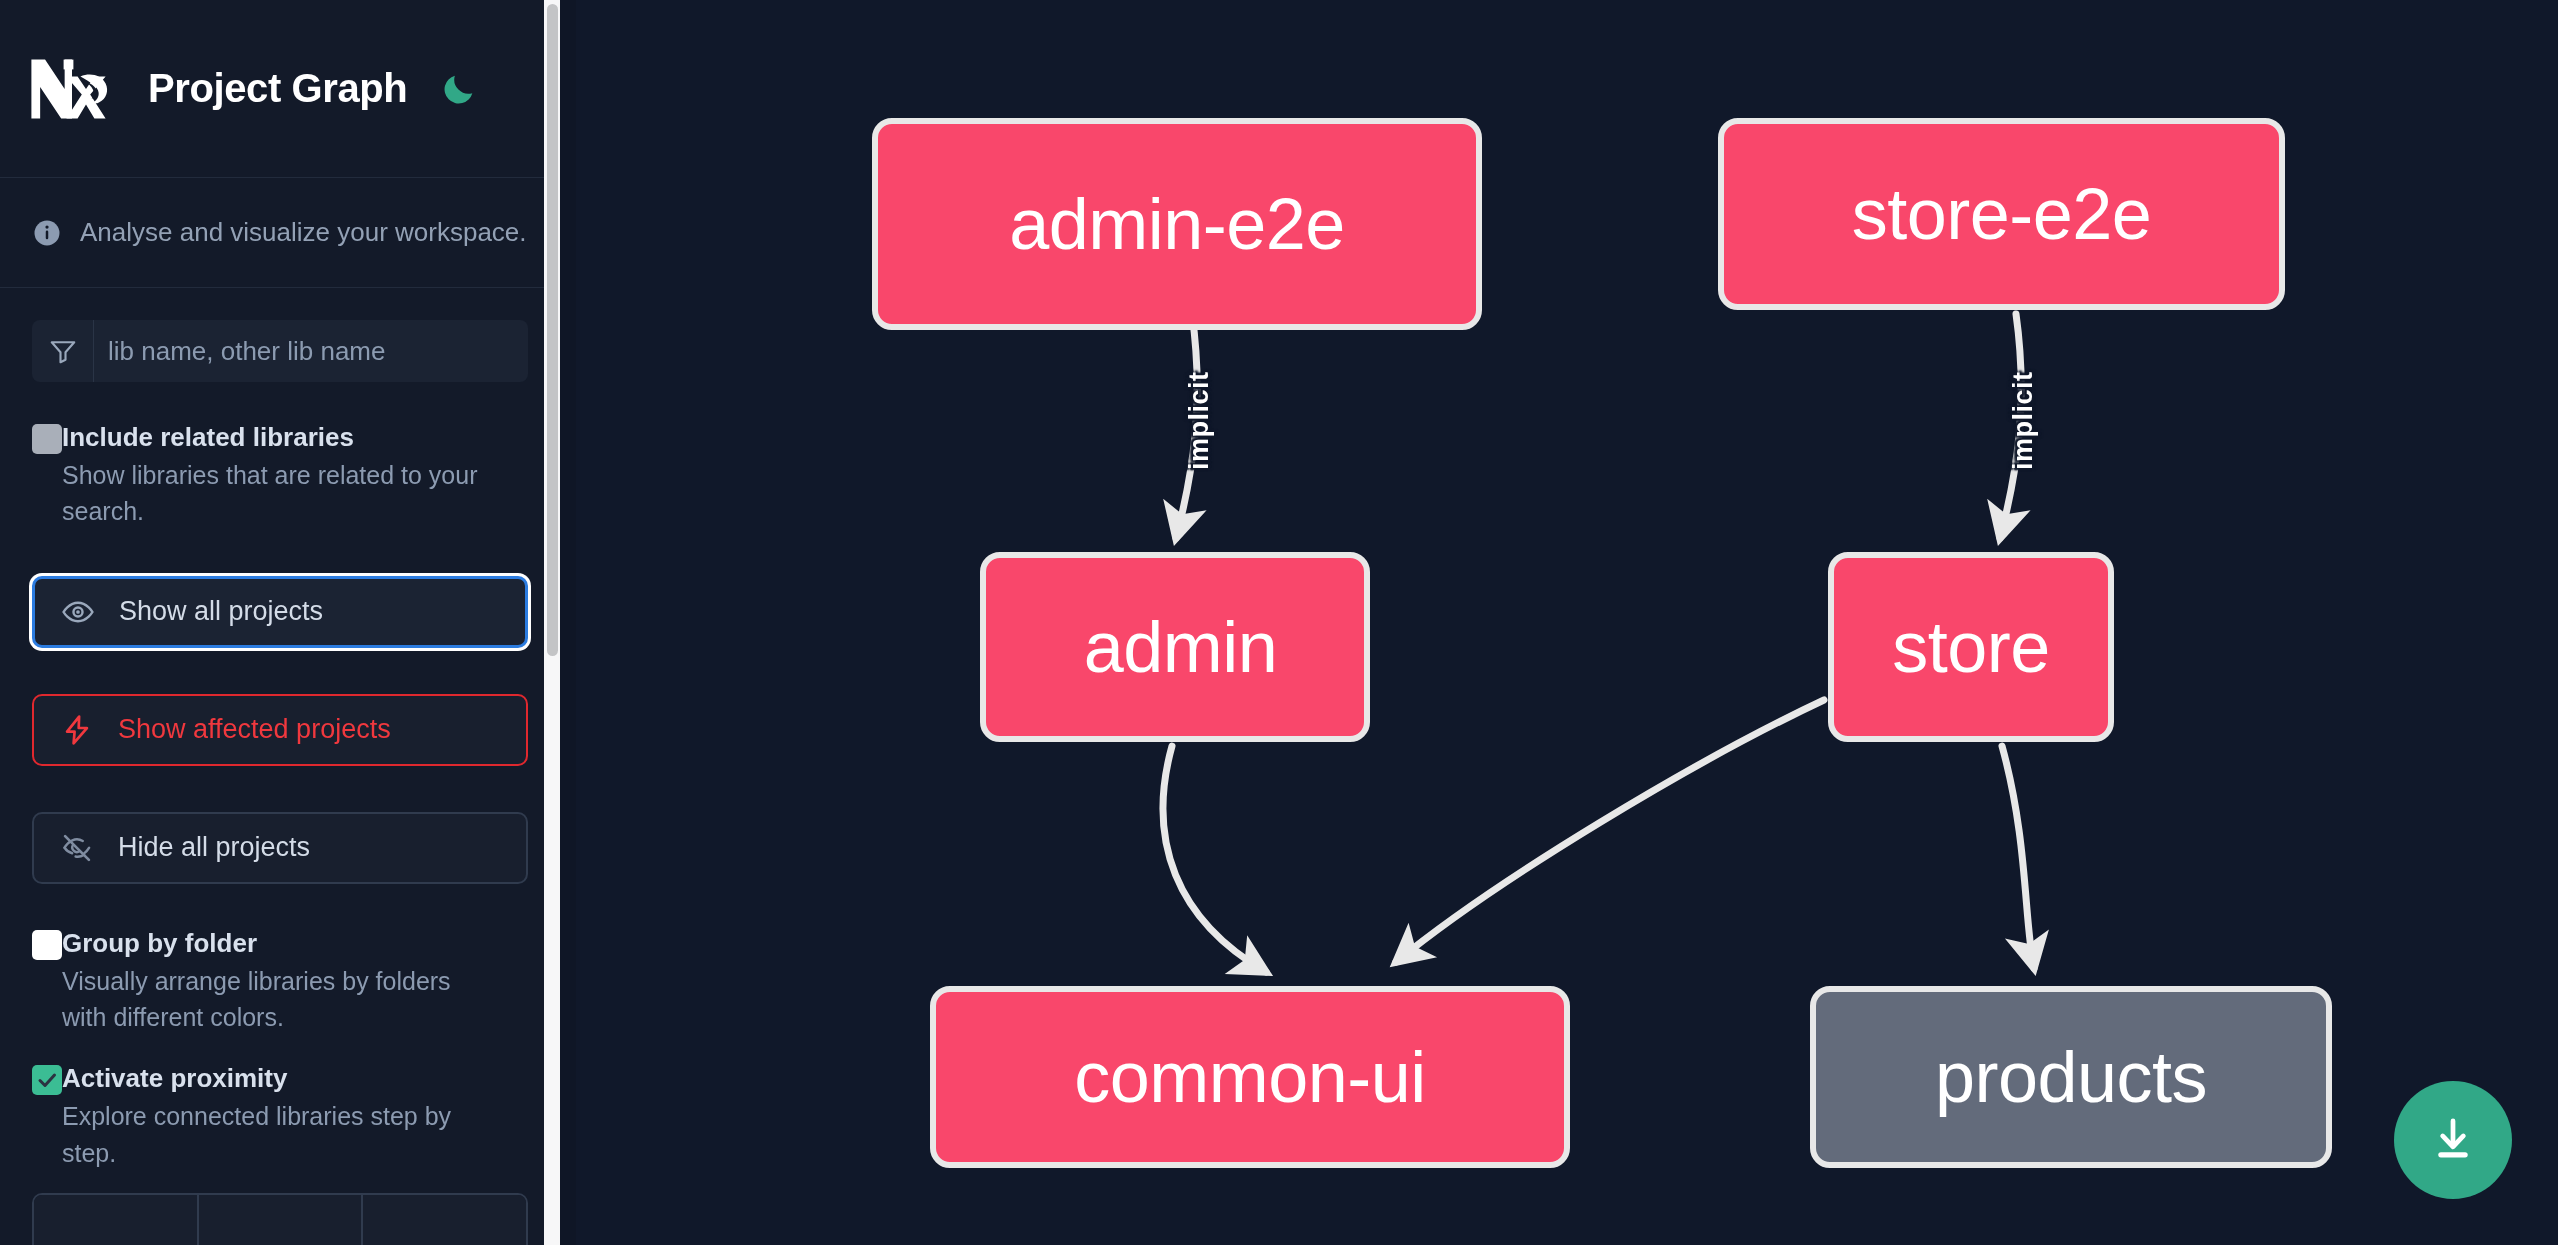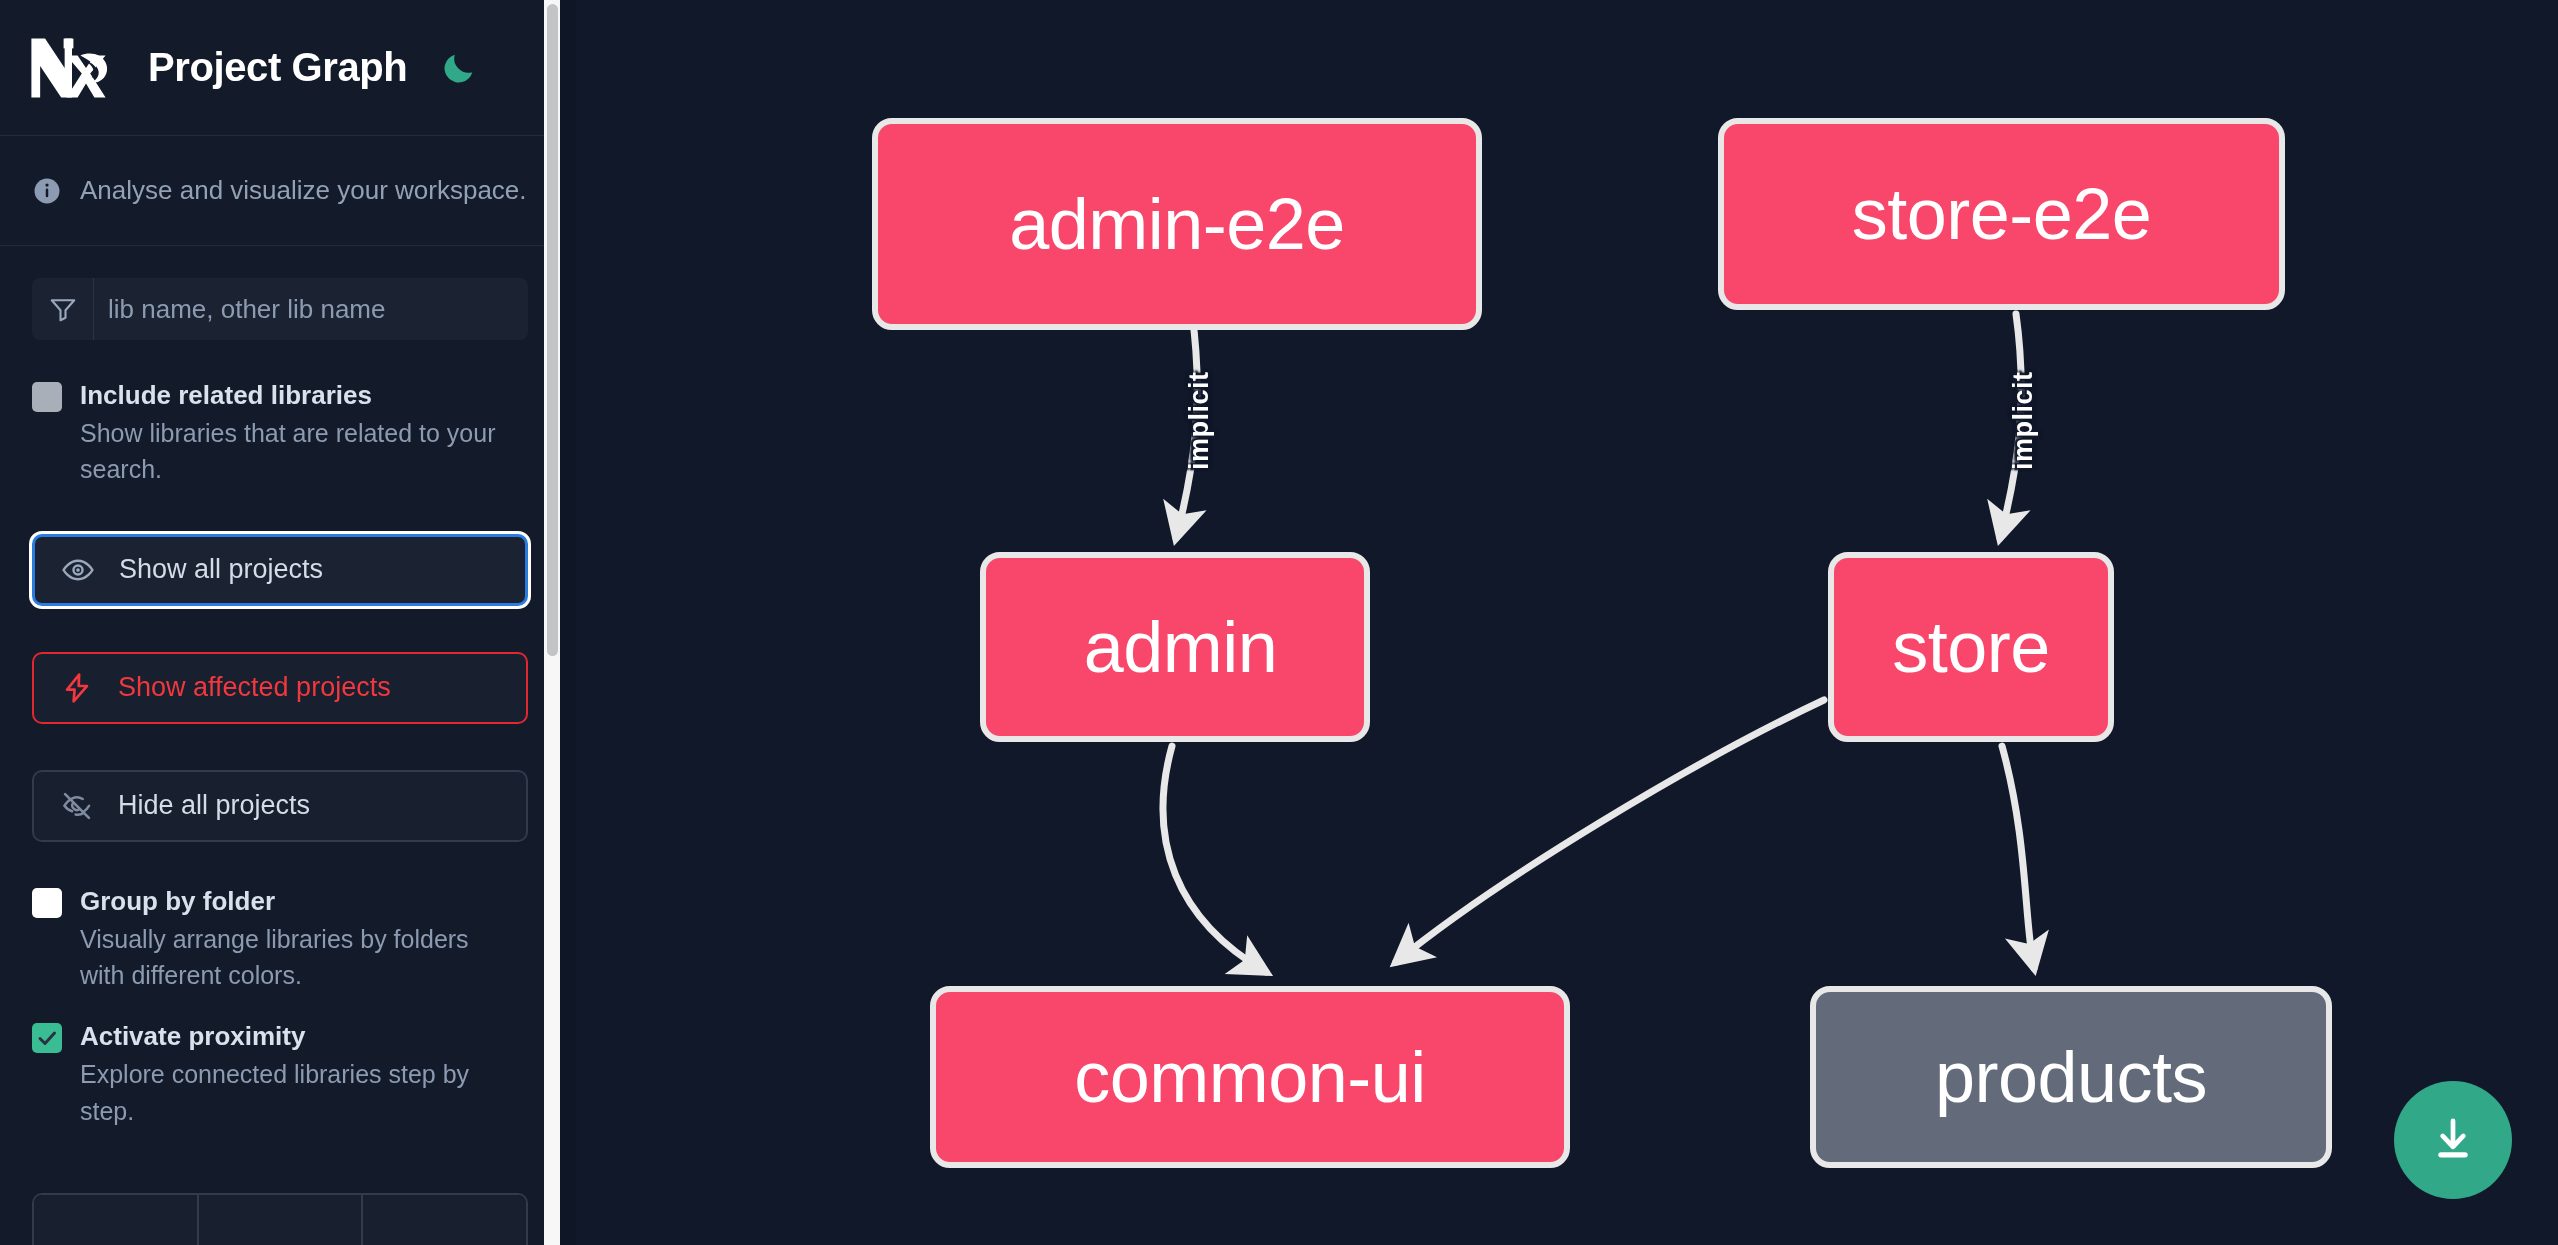--- a/index.html
+++ b/index.html
@@ -17,21 +17,21 @@
     width: 560px; height: 1245px;
     background: #131A29;
     overflow: hidden;
   }
   #sidebar-scroll {
     position: absolute; left: 0; top: 0;
     width: 560px; height: 1245px;
   }
 
   .sb-header {
-    height: 136px;
+    height: 178px;
     display: flex; align-items: center;
     padding-left: 30px;
     border-bottom: 1px solid #222B3C;
   }
   .nx-logo { width: 84px; height: 62px; flex: none; }
   .app-title {
     color: #FFFFFF;
     font-size: 40px;
     font-weight: 700;
     letter-spacing: -0.4px;
@@ -81,21 +81,21 @@
   
   .chk-row { display: flex; margin-bottom: 26px; }
   .chk {
     width: 30px; height: 30px; border-radius: 5px; flex: none;
     margin-top: 4px;
     display: flex; align-items: center; justify-content: center;
   }
   .chk-gray  { background: #A9AFB9; }
   .chk-white { background: #FFFFFF; }
   .chk-green { background: #3BBD94; }
-  .chk-body { margin-left: 18px; }
+  .chk-body { }
   .chk-title {
     color: #D9E1ED; font-size: 26px; font-weight: 700; line-height: 1.35;
   }
   .chk-desc {
     color: #8C9BB1; font-size: 25px; line-height: 1.45; margin-top: 2px;
     max-width: 420px;
   }
 
   
   .btn-stack { margin: 34px 0 42px 0; }

